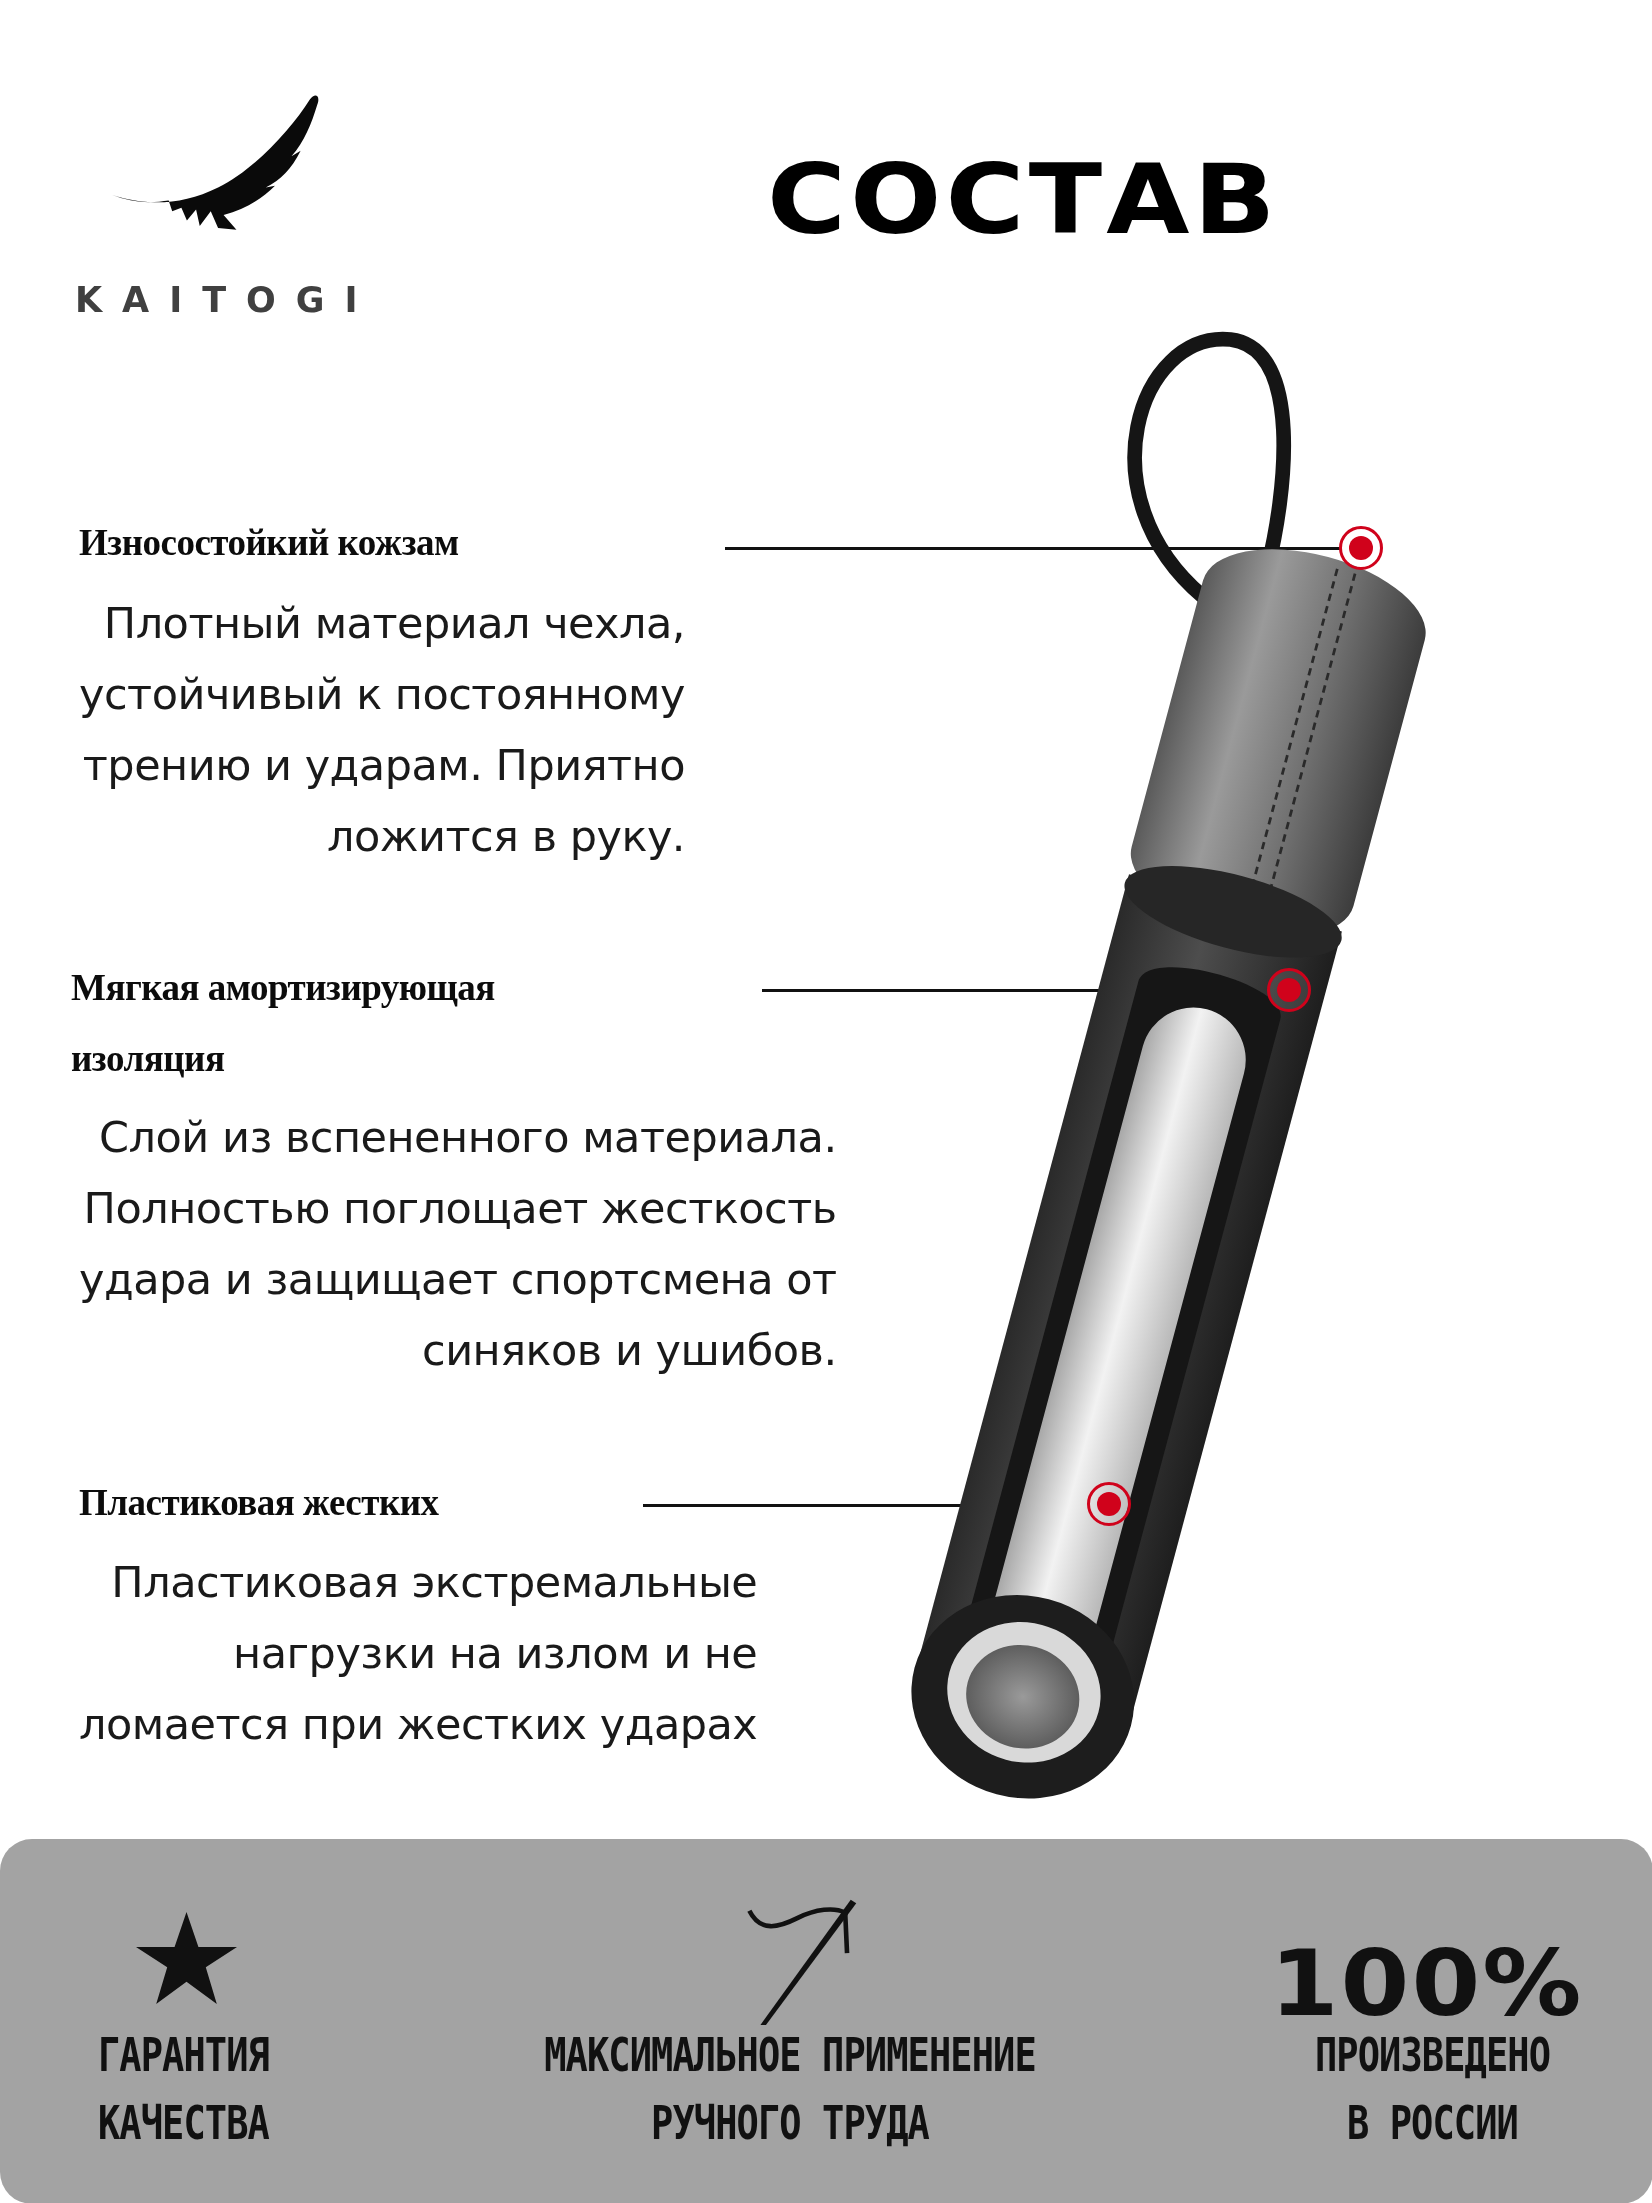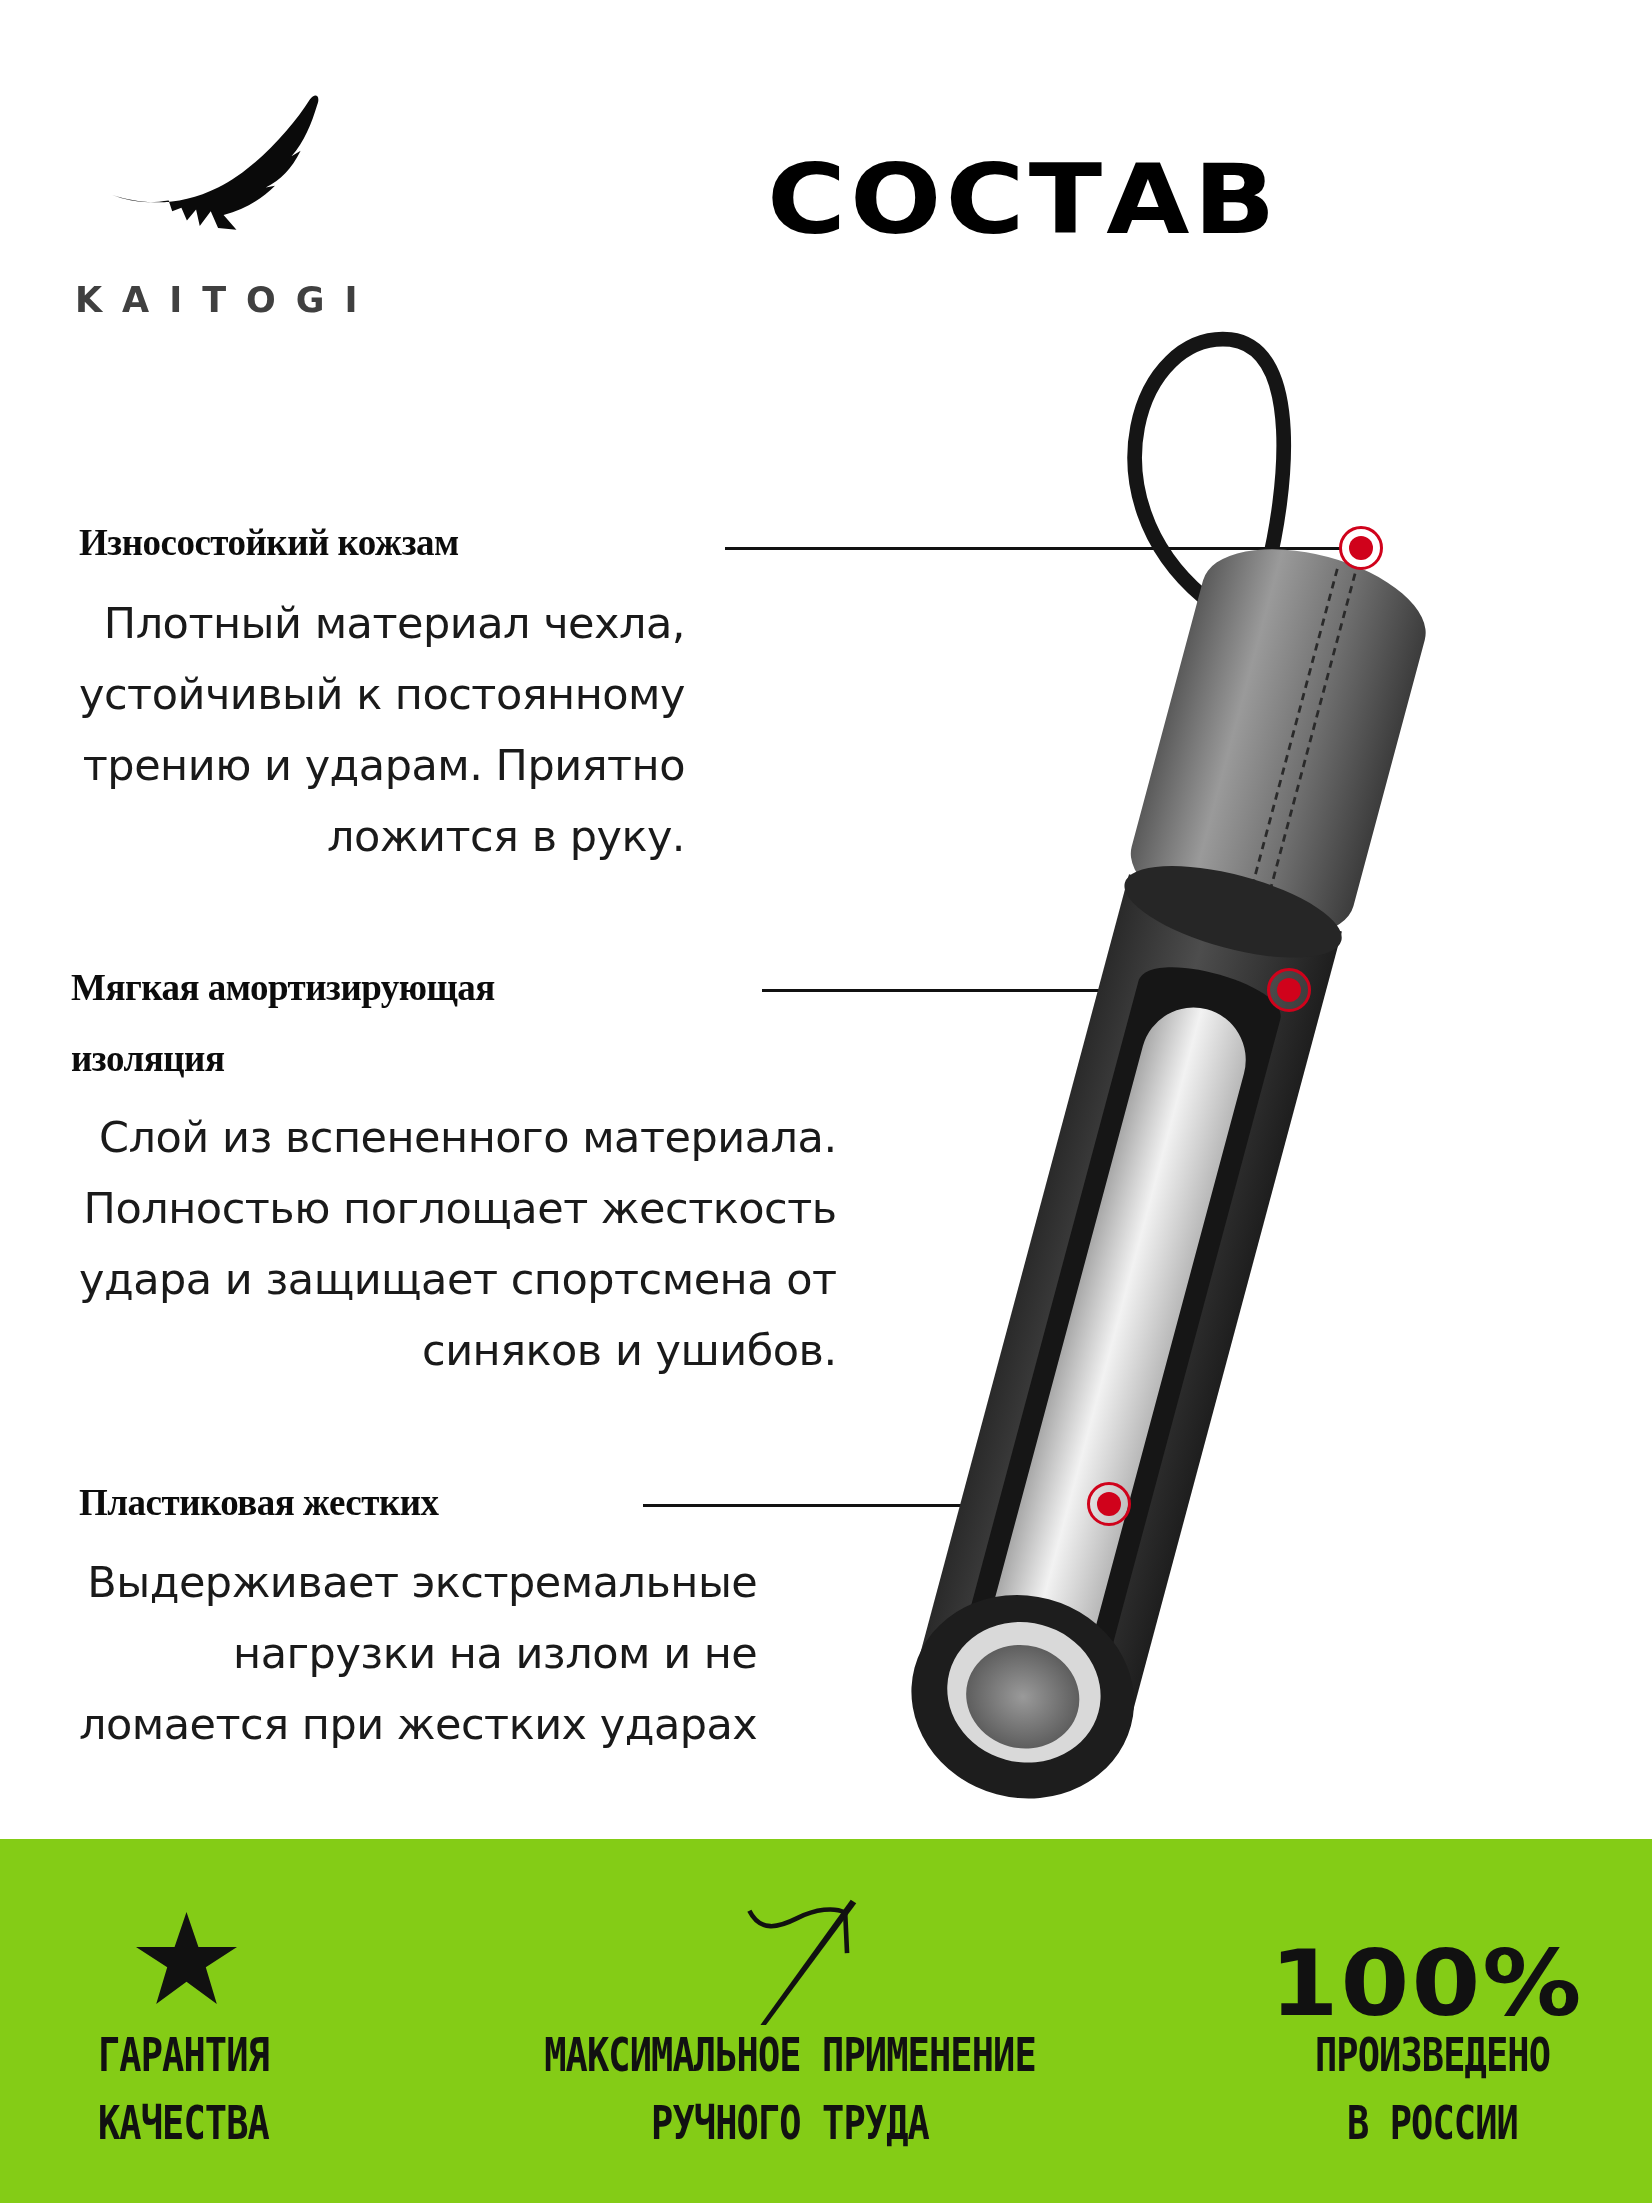--- a/index.html
+++ b/index.html
@@ -39,21 +39,21 @@
 
     .marker {
       width: 44px; height: 44px; border-radius: 50%; border: 3.7px solid #d0021b;
       box-sizing: border-box; display: flex; align-items: center; justify-content: center;
       background: rgba(255,255,255,0.12);
     }
     .marker .dot { width: 24px; height: 24px; border-radius: 50%; background: #d0021b; }
 
     
     .footer {
-      left: 0; top: 1839px; width: 1653px; height: 365px; background: #84cc16;
+      left: 0; top: 1839px; width: 1653px; height: 365px; background: #a3a3a3; border-radius: 32px;
     }
     .badge-label {
       font-family: "DejaVu Sans Mono", monospace; font-weight: bold; font-size: 37px;
       line-height: 54px; color: #111; text-align: center; letter-spacing: -0.9px;
       transform: scaleY(1.25); white-space: pre-line;
     }
     .big-pct {
       font-family: "DejaVu Sans", sans-serif; font-weight: bold; font-size: 90px; color: #111;
       letter-spacing: 1.8px; transform: scaleX(1.1);
     }
@@ -81,21 +81,21 @@
 <div class="abs feat-title" style="left:71px; top:952px;">Мягкая амортизирующая</div>
 <div class="abs feat-title" style="left:71px; top:1023px;">изоляция</div>
 <div class="abs leader" style="left:762px; top:989px; width:514px;"></div>
 <div class="abs feat-desc" style="left:79px; top:1102px;">Слой из вспененного материала.
 Полностью поглощает жесткость
 удара и защищает спортсмена от
 синяков и ушибов.</div>
 
 <div class="abs feat-title" style="left:79px; top:1467px;">Пластиковая жестких</div>
 <div class="abs leader" style="left:643px; top:1504px; width:441px;"></div>
-<div class="abs feat-desc" style="left:79px; top:1547px;">Выдерживает экстремальные
+<div class="abs feat-desc" style="left:79px; top:1547px;">Пластиковая экстремальные
 нагрузки на излом и не
 ломается при жестких ударах</div>
 
 <div class="abs product">
   <svg viewBox="0 0 820 1640" width="753" height="1506">
     <defs>
       <linearGradient id="lea" x1="0" x2="1">
         <stop offset="0" stop-color="#5a5a5a"></stop>
           <stop offset="0.3" stop-color="#9a9a9a"></stop>
         <stop offset="0.65" stop-color="#6e6e6e"></stop>

